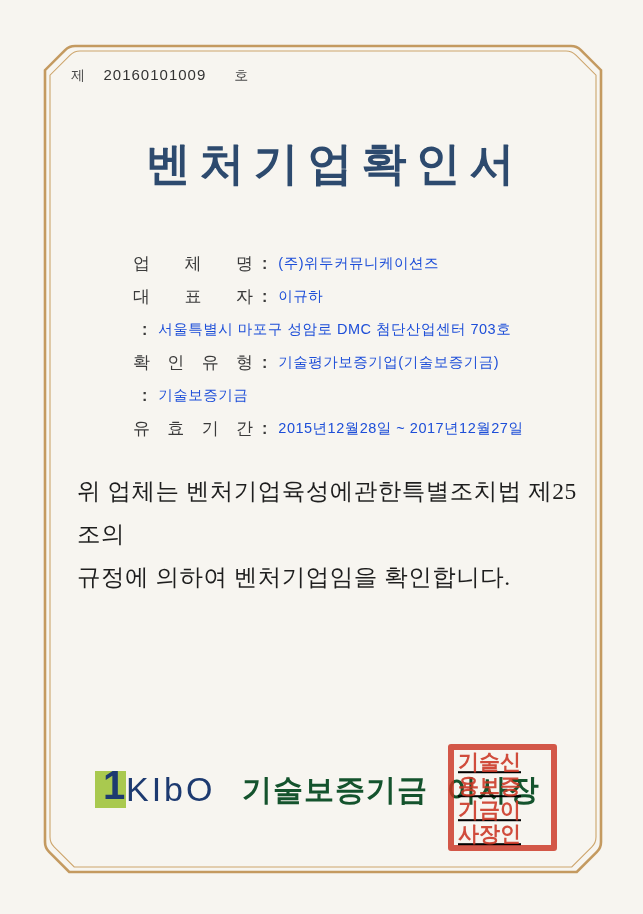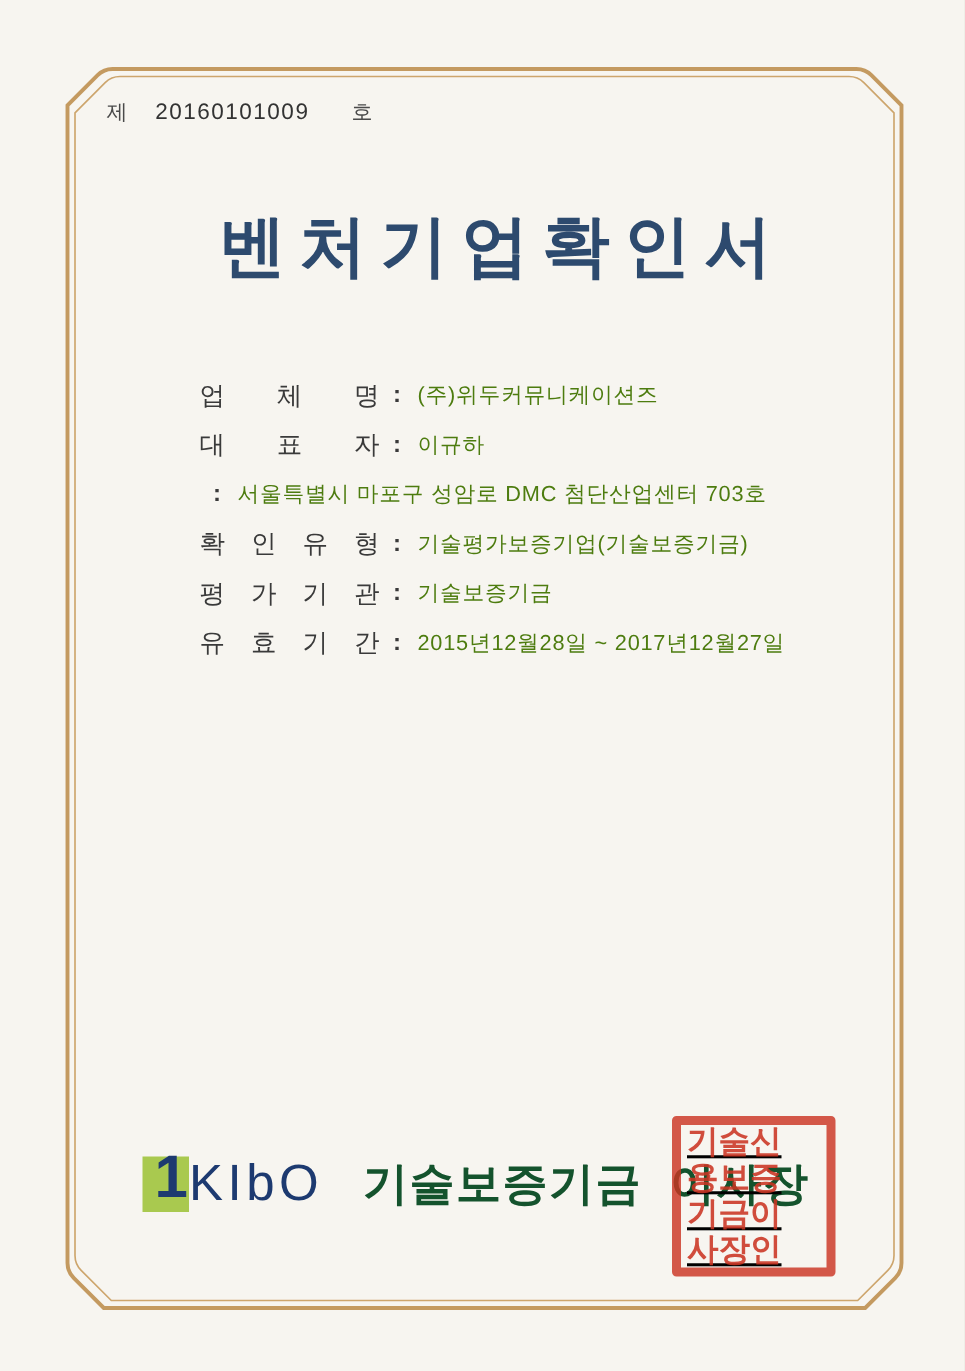--- a/index.html
+++ b/index.html
@@ -33,21 +33,21 @@
 
   .fields{position:absolute;left:133px;top:247px;}
   .field-row{display:flex;align-items:center;height:33px;}
   .field-label{
     display:inline-block;width:120px;
     font-size:17px;font-weight:400;color:#3a3a3a;
     text-align:justify;text-align-last:justify;
   }
   .field-colon{margin:0 11px 0 9px;font-size:16px;font-weight:700;color:#3a3a3a;}
   .field-value{
-    font-size:14.5px;color:#4d7c0f;letter-spacing:.5px;white-space:nowrap;
+    font-size:14.5px;color:#1d4ed8;letter-spacing:.5px;white-space:nowrap;
   }
 
   .statement{
     position:absolute;left:77px;top:470px;width:505px;
     font-family:"Liberation Serif","DejaVu Serif",serif;
     font-size:23.5px;color:#1e1e1e;line-height:43px;letter-spacing:.5px;
   }
 
   .issue-date{
     position:absolute;right:96px;top:596px;
@@ -114,31 +114,34 @@
     <div class="field-row">
       <span class="field-colon">:</span>
       <span class="field-value">서울특별시 마포구 성암로 DMC 첨단산업센터 703호</span>
     </div>
     <div class="field-row">
       <span class="field-label">확 인 유 형</span>
       <span class="field-colon">:</span>
       <span class="field-value">기술평가보증기업(기술보증기금)</span>
     </div>
     <div class="field-row">
-      <span class="field-label">평 가 기 관</span>
       <span class="field-colon">:</span>
       <span class="field-value">기술보증기금</span>
     </div>
     <div class="field-row">
       <span class="field-label">유 효 기 간</span>
       <span class="field-colon">:</span>
       <span class="field-value">2015년12월28일 ~ 2017년12월27일</span>
     </div>
   </div>
 
+  <div class="statement">
+    <div>위 업체는 벤처기업육성에관한특별조치법 제25조의</div>
+    <div>규정에 의하여 벤처기업임을 확인합니다.</div>
+  </div>
 
 
   <span class="logo-square"></span>
   <span class="logo-one">1</span>
   <span class="logo-text">KIbO</span>
 
   <div class="issuer">기술보증기금  이사장</div>
 
   <div class="seal">
     <div class="seal-row">기술신</div>

